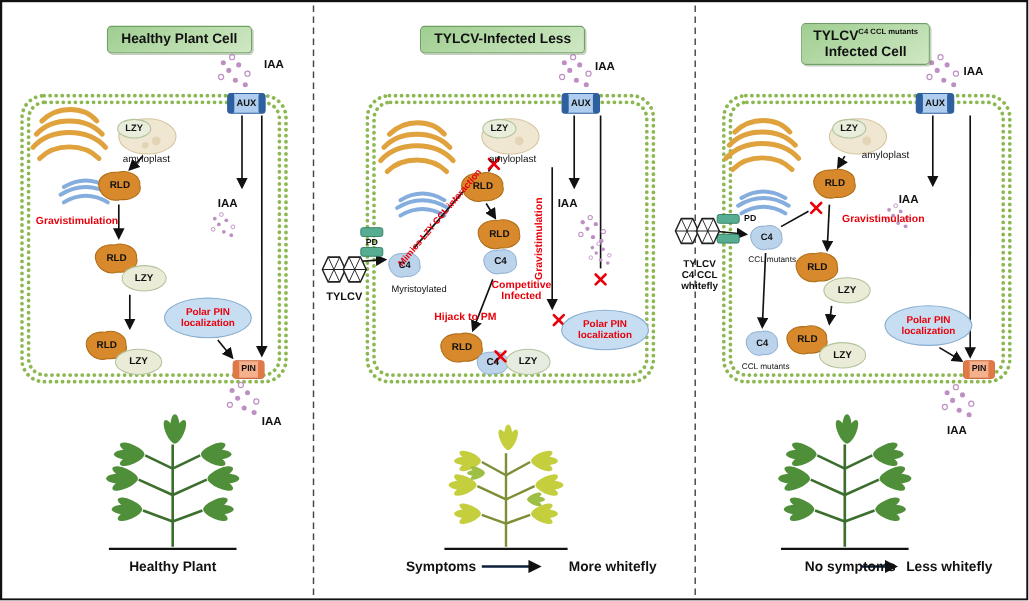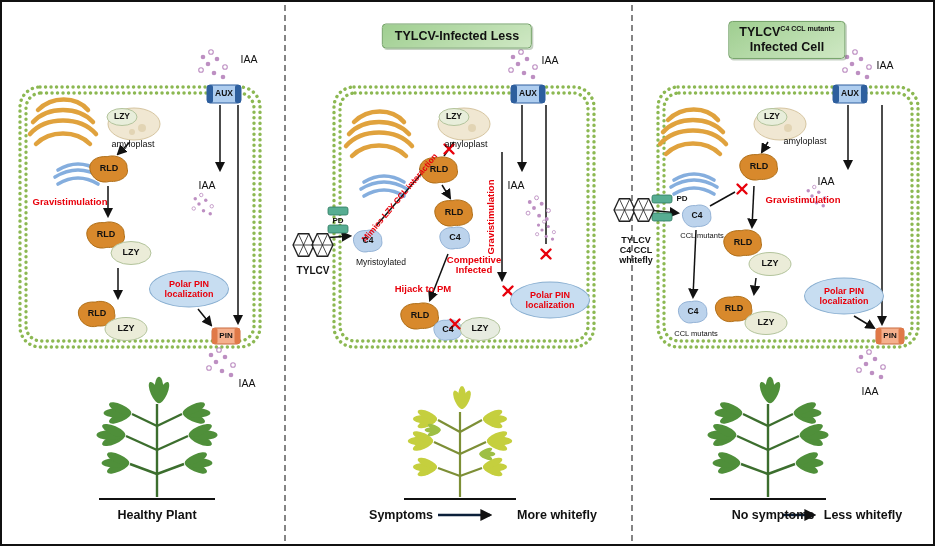--- a/index.html
+++ b/index.html
@@ -10,21 +10,21 @@
   }
   #gfx { position:absolute; left:0; top:0; }
   .lbl { position:absolute; transform:translate(-50%,-50%); white-space:nowrap; color:#111; line-height:1.1; z-index:5; }
   .b9  { font-size:9px;  font-weight:bold; }
   .b85 { font-size:8.5px;font-weight:bold; }
   .b8  { font-size:8px;  font-weight:bold; }
   .b10 { font-size:10px; font-weight:bold; }
   .p9  { font-size:9px; }
   .p85 { font-size:8.5px; }
   .p75 { font-size:7.5px; }
-  .iaa { font-size:10.5px; font-weight:normal; }
+  .iaa { font-size:10.5px; font-weight:bold; }
   .red { color:#e8000b; font-weight:bold; font-size:9.5px; }
   .cap { font-size:12.5px; font-weight:bold; }
   .wrap { white-space:normal; text-align:center; }
   .rot-mimics { transform:translate(-50%,-50%) rotate(-50deg); }
   .rot-vert   { transform:translate(-50%,-50%) rotate(-90deg); }
   .badge {
     position:absolute; transform:translate(-50%,-50%); z-index:6;
     background:linear-gradient(150deg,#9fce90,#cfe8c4);
     border:1px solid #6f9f62; border-radius:4px; padding:4px 12px;
     font-size:12.5px; font-weight:bold; color:#111; text-align:center;
@@ -288,20 +288,21 @@
       <use href="#lc" transform="translate(733,433) scale(1.25)"></use>
       <use href="#lc" transform="translate(799,433) scale(-1.25,1.25)"></use>
       <use href="#lc" transform="translate(737,461) scale(1.2)"></use>
       <use href="#lc" transform="translate(795,461) scale(-1.2,1.2)"></use>
     </g>
     <line x1="708" y1="497" x2="824" y2="497" stroke="#111" stroke-width="2"></line>
   </g>
   <line x1="781" y1="513" x2="812" y2="513" stroke="#0b1f3a" stroke-width="2.4" marker-end="url(#ahBig)"></line>
 </svg>
 
+<div class="badge" style="left:161px; top:34px;">Healthy Plant Cell</div>
 <span class="lbl iaa" style="left:247px; top:58px;">IAA</span>
 <span class="lbl b85" style="left:222px; top:92px;">AUX</span>
 <span class="lbl b85" style="left:120px; top:115px;">LZY</span>
 <span class="lbl p9" style="left:131px; top:143px;">amyloplast</span>
 <span class="lbl b9" style="left:107px; top:167px;">RLD</span>
 <span class="lbl red" style="left:68px; top:200px;">Gravistimulation</span>
 <span class="lbl b9" style="left:104px; top:233px;">RLD</span>
 <span class="lbl b9" style="left:129px; top:251px;">LZY</span>
 <span class="lbl iaa" style="left:205px; top:184px;">IAA</span>
 <div class="oval" style="left:187px; top:287px;">Polar PIN localization</div>

